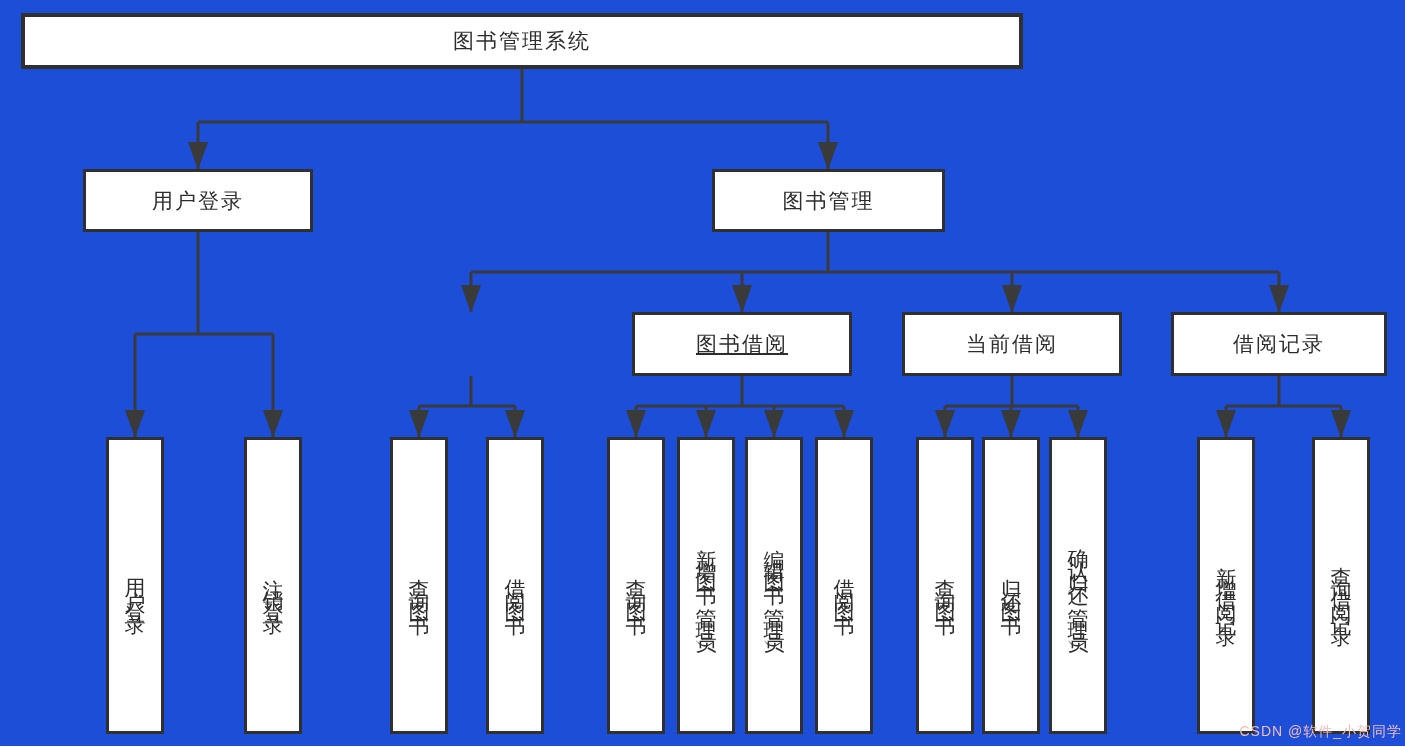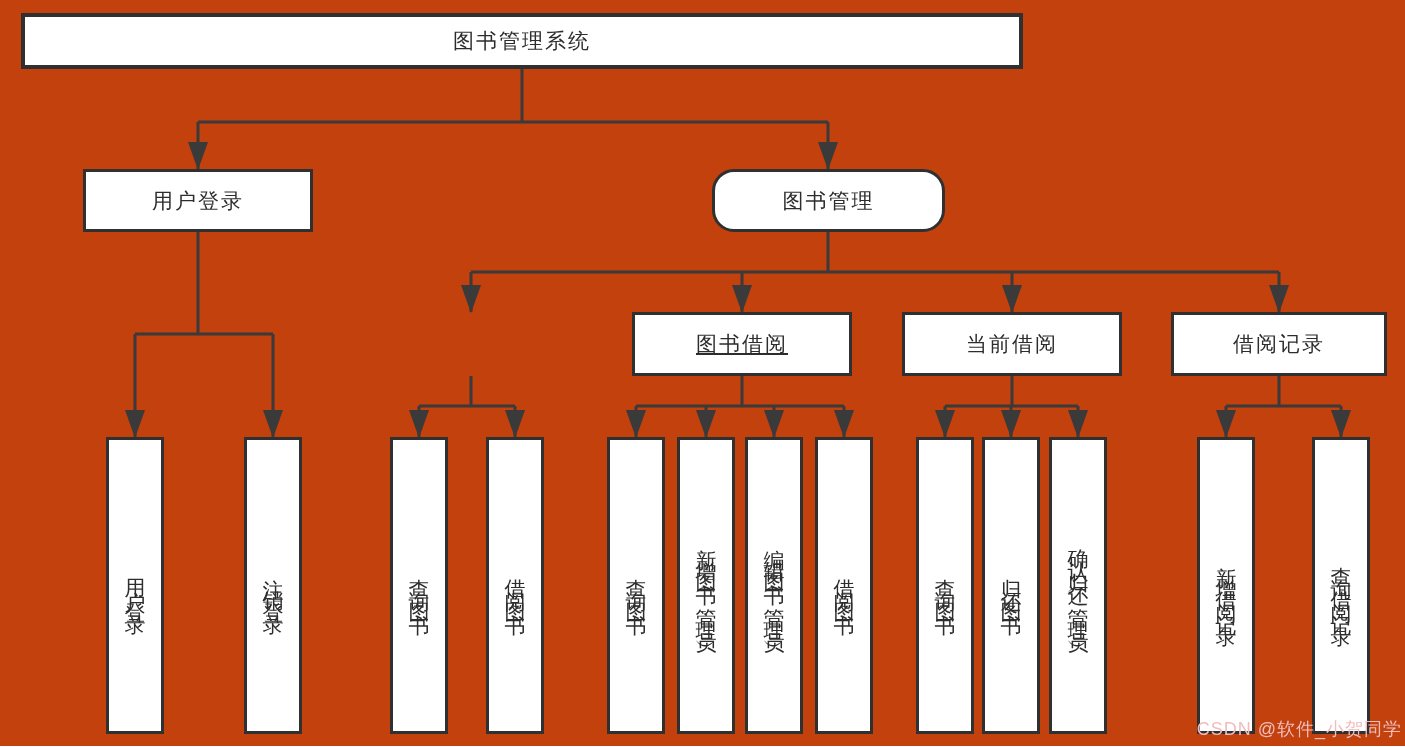--- a/index.html
+++ b/index.html
@@ -1,20 +1,20 @@
 <!DOCTYPE html>
 <html><head>
 <meta charset="utf-8">
 <style>
   html, body { margin: 0; padding: 0; background: #ffffff; }
   .stage {
     position: relative;
     width: 1405px;
     height: 746px;
-    background: #c2410c;
+    background: #1d4ed8;
     font-family: "Liberation Sans", sans-serif;
     overflow: hidden;
   }
   .connectors {
     position: absolute;
     left: 0; top: 0;
     width: 1405px; height: 747px;
     pointer-events: none;
   }
   .connectors line { stroke: #3a3a3a; stroke-width: 3; }
@@ -36,21 +36,21 @@
     writing-mode: vertical-rl;
     text-orientation: mixed;
     letter-spacing: 12px;
     font-size: 21px;
   }
   .watermark {
     position: absolute;
     right: 3px;
     bottom: 5px;
     color: #f2bcbc;
-    font-size: 18px;
+    font-size: 14px;
     letter-spacing: 1px;
     white-space: nowrap;
   }
 </style>
 </head>
 <body>
 
 <div class="stage">
 
   <svg class="connectors" viewBox="0 0 1405 747" xmlns="http://www.w3.org/2000/svg">
@@ -97,21 +97,21 @@
 
     <line x1="1279" y1="376" x2="1279" y2="406"></line>
     <line x1="1226" y1="406" x2="1341" y2="406"></line>
     <line x1="1226" y1="406" x2="1226" y2="437" marker-end="url(#arw)"></line>
     <line x1="1341" y1="406" x2="1341" y2="437" marker-end="url(#arw)"></line>
   </svg>
 
   <div class="node lv1" style="left:21px; top:13px; width:1002px; height:56px;">图书管理系统</div>
 
   <div class="node" style="left:83px; top:169px; width:230px; height:63px;">用户登录</div>
-  <div class="node" style="left:712px; top:169px; width:233px; height:63px;border-radius:22px;">图书管理</div>
+  <div class="node" style="left:712px; top:169px; width:233px; height:63px;">图书管理</div>
 
   <div class="node" style="left:632px; top:312px; width:220px; height:64px;text-decoration:underline;">图书借阅</div>
   <div class="node" style="left:902px; top:312px; width:220px; height:64px;">当前借阅</div>
   <div class="node" style="left:1171px; top:312px; width:216px; height:64px;">借阅记录</div>
 
   <div class="node v" style="left:106px; top:437px; width:58px; height:297px;">用户登录</div>
   <div class="node v" style="left:244px; top:437px; width:58px; height:297px;">注销登录</div>
 
   <div class="node v" style="left:390px; top:437px; width:58px; height:297px;">查询图书</div>
   <div class="node v" style="left:486px; top:437px; width:58px; height:297px;">借阅图书</div>

